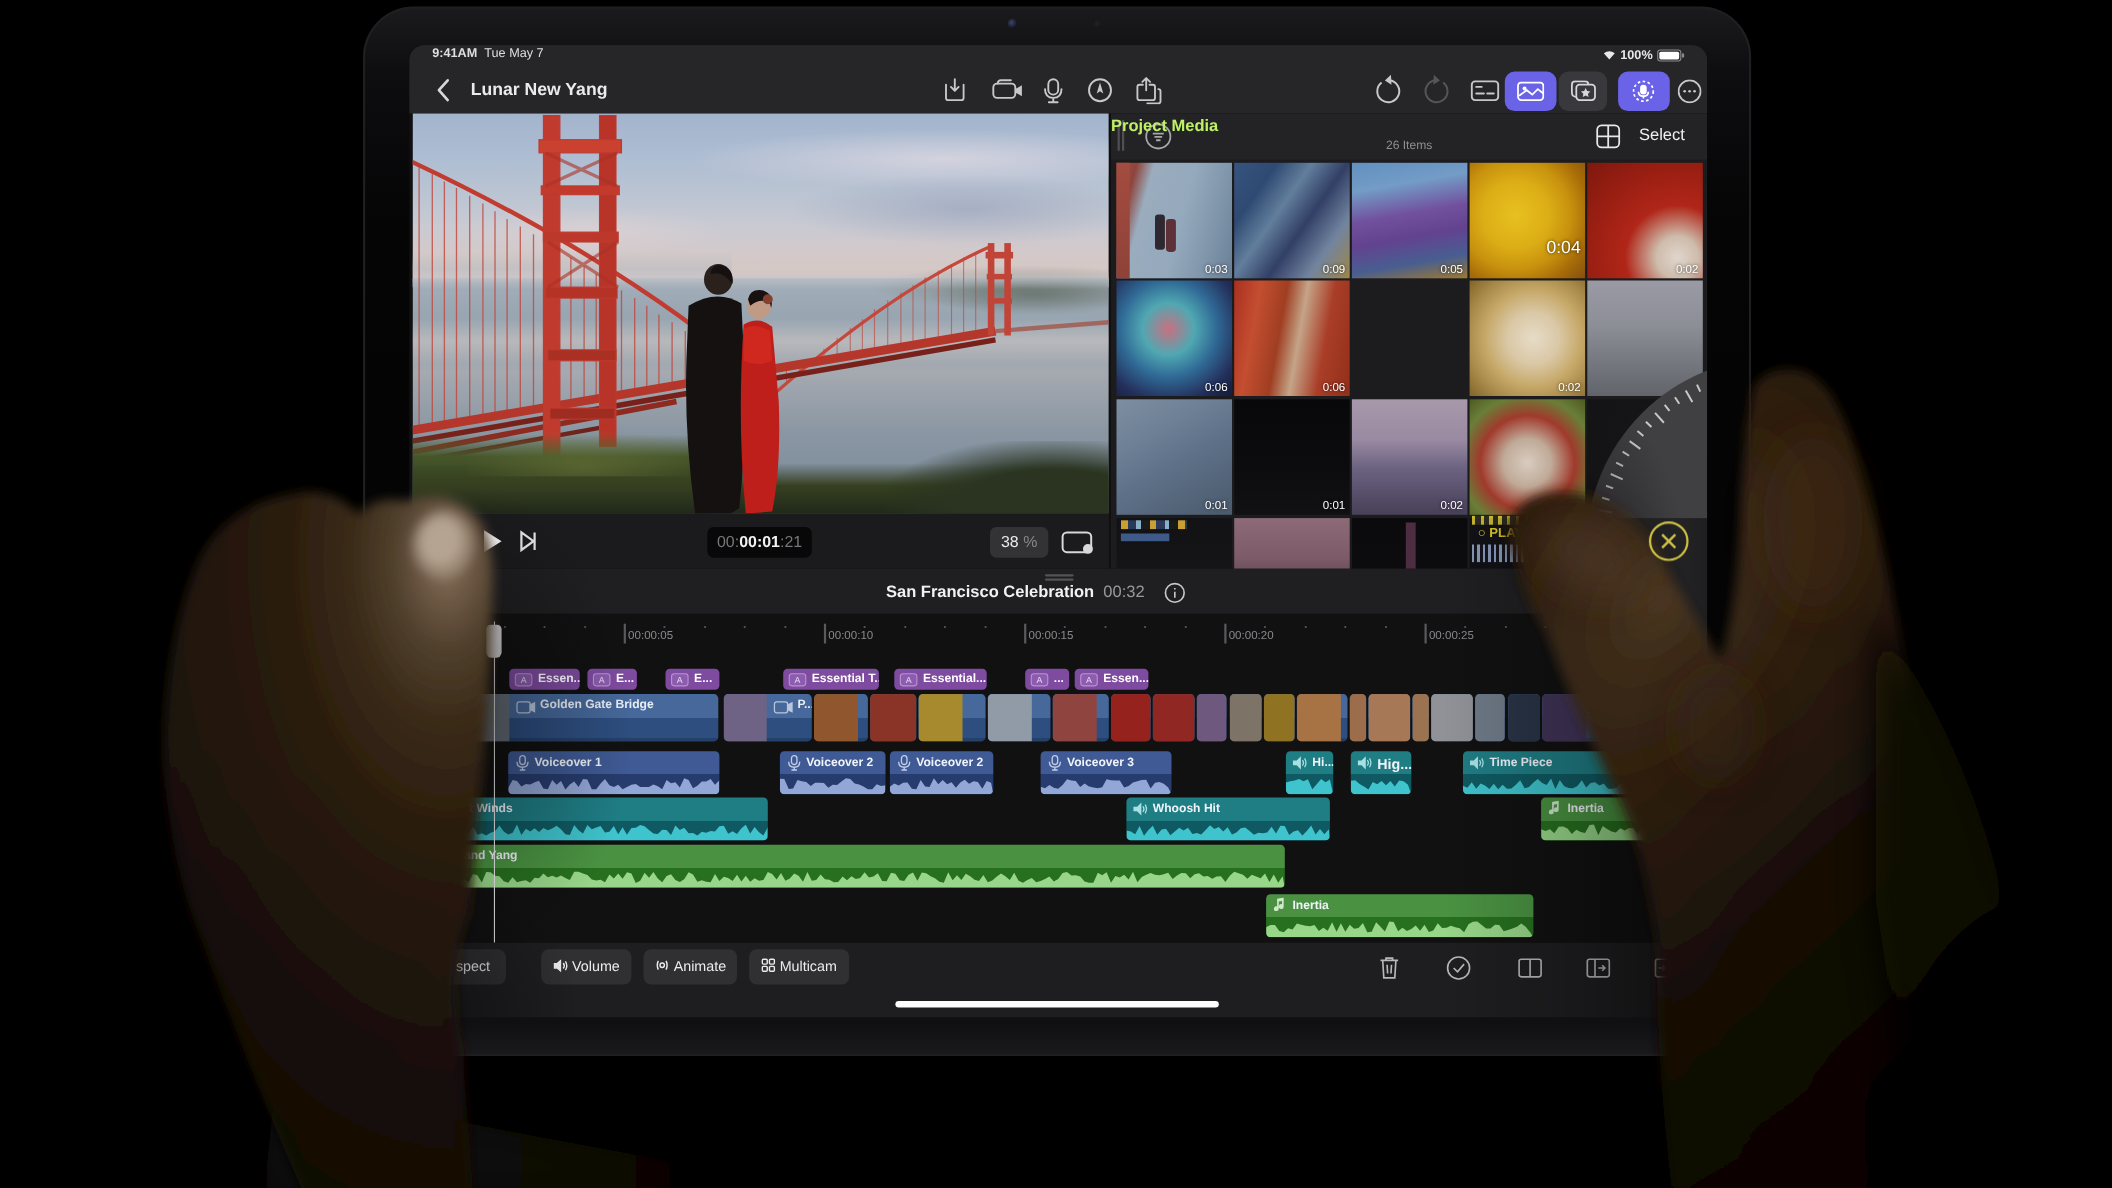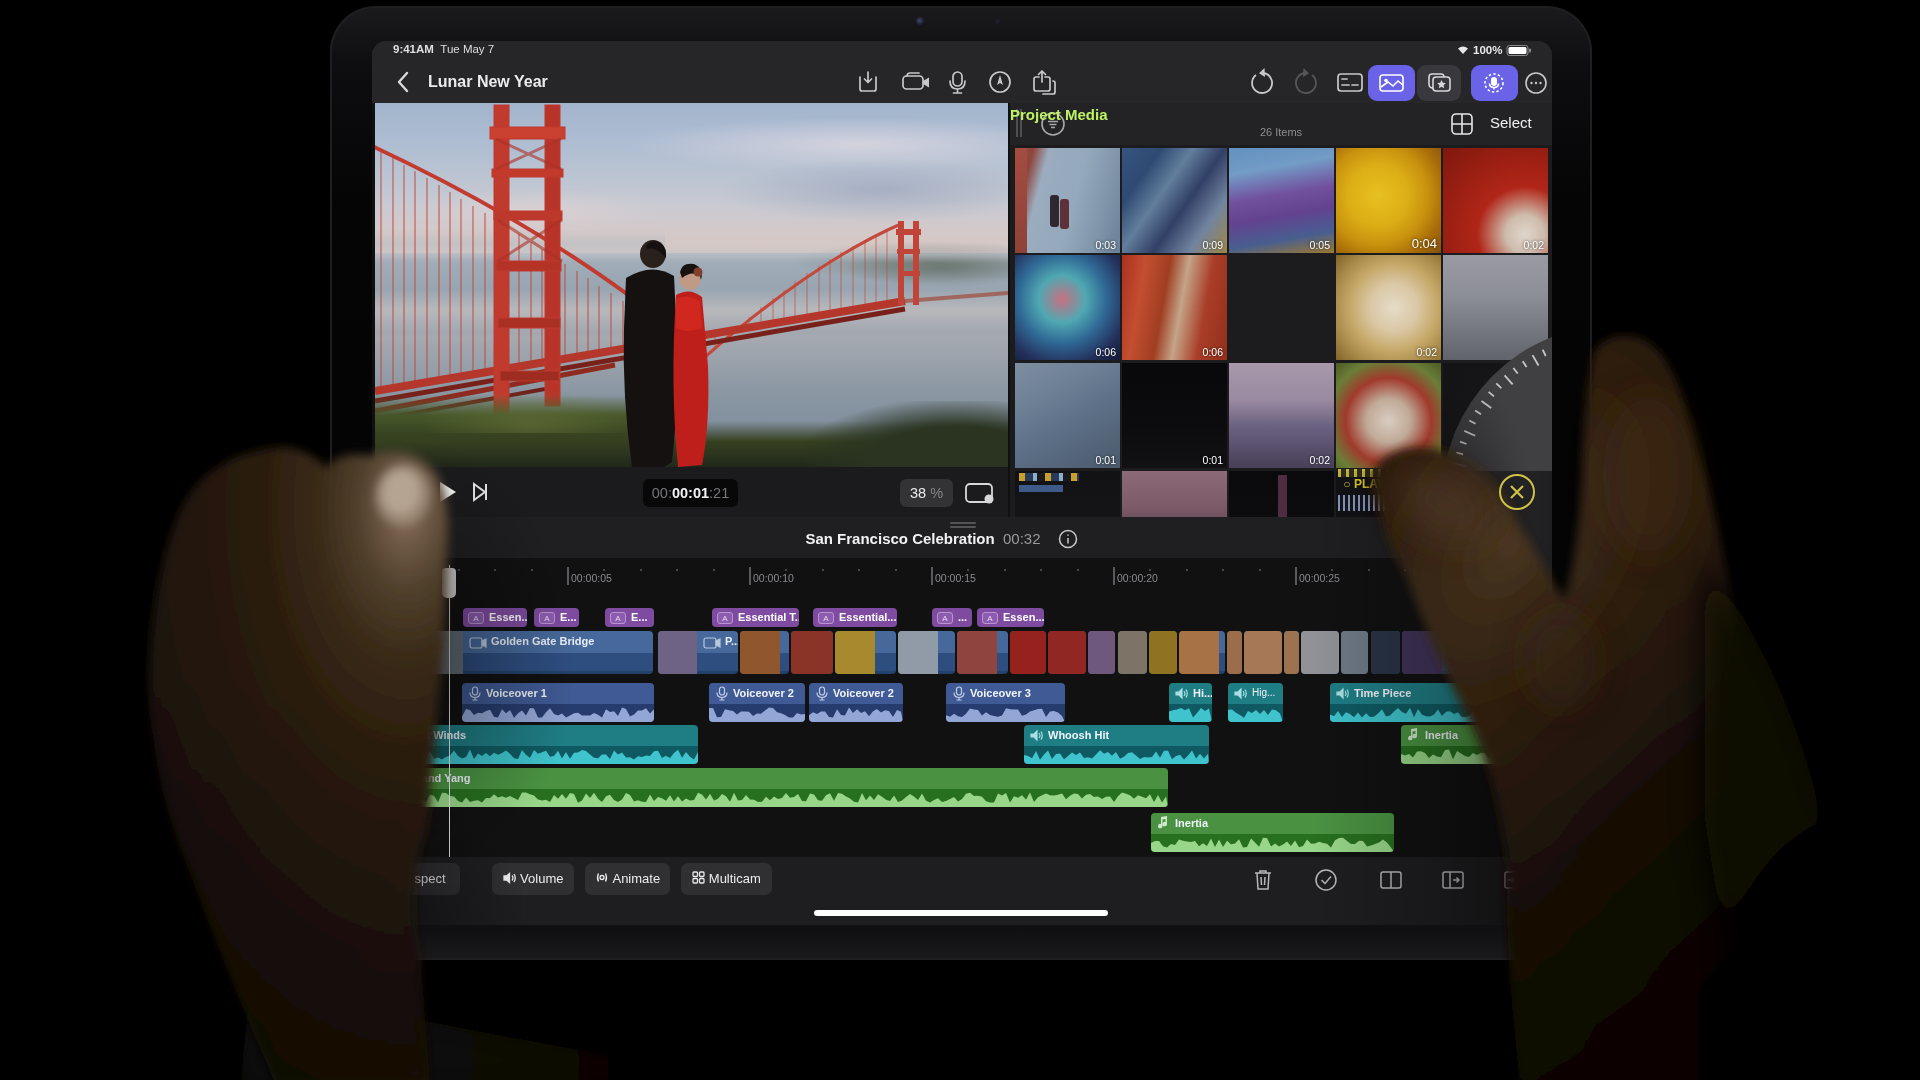--- a/index.html
+++ b/index.html
@@ -25,21 +25,21 @@
 <text x="18" y="11" font-size="11.5" font-weight="700" fill="#e8e8e8" font-family="Liberation Sans">100%</text>
 <rect x="52" y="2.5" width="21" height="10" rx="2.5" fill="none" stroke="#8a8a8e"></rect>
 <rect x="53.5" y="4" width="18" height="7" rx="1.5" fill="#fff"></rect>
 <rect x="74" y="5.5" width="2" height="4" rx="1" fill="#8a8a8e"></rect>
 </svg>
     </div>
 <div class="abs" style="left:24px;top:30px;width:16px;height:22px">
 <svg width="16" height="22">
         <path d="M11 2 L3 11 L11 20" stroke="#d8d8da" stroke-width="2.4" fill="none" stroke-linecap="round" stroke-linejoin="round"></path>
       </svg></div>
-<div class="abs txt" style="left:56px;top:32px;font-size:16px;font-weight:700">Lunar New Year</div>
+<div class="abs txt" style="left:56px;top:32px;font-size:16px;font-weight:700">Lunar New Yang</div>
 <div class="abs" style="left:485px;top:28px;width:220px;height:26px">
 <svg width="220" height="26" style="display:block" fill="none" stroke="#c8c8cc" stroke-width="1.7">
 
 <path d="M3 8 L3 20 Q3 22 5 22 L17 22 Q19 22 19 20 L19 8" stroke-linecap="round"></path>
 <path d="M11 3 L11 13 M7.5 10 L11 13.5 L14.5 10" stroke-linecap="round" stroke-linejoin="round"></path>
 
 <rect x="46" y="7" width="20" height="13" rx="3.5"></rect>
 <path d="M66 12 L72 8.5 L72 18.5 L66 15 Z" fill="#c8c8cc" stroke="none"></path>
 <path d="M50 7 Q50 4 53 4 L62 4" stroke-linecap="round"></path>
 
@@ -226,21 +226,21 @@
 <div class="abs" style="left:5px;top:45px;width:105px;height:105px;background:linear-gradient(105deg,#a0524a 0%,#8e443c 14%,#9aacbe 26%,#95a9bc 55%,#7e94a9 80%,#6a8098 100%)">
 <div class="abs" style="right:4px;bottom:2px;font-size:10.5px;color:#fff;text-shadow:0 0 3px rgba(0,0,0,.8)">0:03</div>
 </div>
 <div class="abs" style="left:112px;top:45px;width:105px;height:105px;background:linear-gradient(125deg,#365480 0%,#2f4a72 22%,#627e9c 40%,#323f66 58%,#71849f 78%,#a08646 100%)">
 <div class="abs" style="right:4px;bottom:2px;font-size:10.5px;color:#fff;text-shadow:0 0 3px rgba(0,0,0,.8)">0:09</div>
 </div>
 <div class="abs" style="left:219px;top:45px;width:105px;height:105px;background:linear-gradient(170deg,#6390c0 0%,#739cc6 22%,#71509e 45%,#634290 62%,#485e90 82%,#9e7a30 100%)">
 <div class="abs" style="right:4px;bottom:2px;font-size:10.5px;color:#fff;text-shadow:0 0 3px rgba(0,0,0,.8)">0:05</div>
 </div>
 <div class="abs" style="left:326px;top:45px;width:105px;height:105px;background:radial-gradient(circle at 40% 45%,#e8c020 0%,#dcae16 35%,#c8920e 58%,#a86c08 78%,#845010 100%)">
-<div class="abs" style="right:4px;bottom:2px;font-size:13px;color:#fff;text-shadow:0 0 3px rgba(0,0,0,.8)">0:04</div>
+<div class="abs" style="right:4px;bottom:18px;font-size:16px;color:#fff;text-shadow:0 0 3px rgba(0,0,0,.8)">0:04</div>
 </div>
 <div class="abs" style="left:433px;top:45px;width:105px;height:105px;background:radial-gradient(circle at 78% 82%,#e0d6cc 0%,#cebcac 16%,#b02618 40%,#981e12 70%,#7e180e 100%)">
 <div class="abs" style="right:4px;bottom:2px;font-size:10.5px;color:#fff;text-shadow:0 0 3px rgba(0,0,0,.8)">0:02</div>
 </div>
 <div class="abs" style="left:5px;top:152px;width:105px;height:105px;background:radial-gradient(circle at 45% 42%,#c87080 0%,#50a8b2 28%,#306a96 52%,#24305c 78%,#141c38 100%)">
 <div class="abs" style="right:4px;bottom:2px;font-size:10.5px;color:#fff;text-shadow:0 0 3px rgba(0,0,0,.8)">0:06</div>
 </div>
 <div class="abs" style="left:112px;top:152px;width:105px;height:105px;background:linear-gradient(100deg,#aa3020 0%,#c44e30 20%,#a03e22 40%,#c4a488 55%,#aa3e28 75%,#922f1a 100%)">
 <div class="abs" style="right:4px;bottom:2px;font-size:10.5px;color:#fff;text-shadow:0 0 3px rgba(0,0,0,.8)">0:06</div>
 </div>
@@ -479,21 +479,21 @@
       <div class="abs" style="left:24px;top:4px;font-size:11px;font-weight:700;color:#f0f4fa;white-space:nowrap">Hi...</div>
       <svg width="43" height="17" style="position:absolute;left:0;bottom:0;display:block">
         <polygon points="0,17 0,6.4 4,5.2 8,4.6 12,3.1 16,5.2 20,3.3 24,12.5 28,8.0 32,3.1 36,6.1 40,3.6 43,17" fill="#3fc3cc"></polygon>
       </svg>
     </div>
 <div class="abs" style="left:856px;top:642px;width:55px;height:39px;border-radius:4px;overflow:hidden;background:linear-gradient(180deg,#1f7d84 0 21px,#0f5a62 21px 39px)">
       <svg class="abs" style="left:6px;top:4px" width="14" height="13" fill="none" stroke="#a8e0e4" stroke-width="1.2">
         <path d="M1 5 L4 5 L7 2 L7 11 L4 8 L1 8 Z" fill="#a8e0e4"></path>
         <path d="M9 4 Q11 6.5 9 9 M11 2.5 Q13.5 6.5 11 10.5"></path>
       </svg>
-      <div class="abs" style="left:24px;top:4px;font-size:10px;font-weight:400;color:#f0f4fa;white-space:nowrap">Hig...</div>
+      <div class="abs" style="left:24px;top:4px;font-size:13px;font-weight:700;color:#f0f4fa;white-space:nowrap">Hig...</div>
       <svg width="55" height="17" style="position:absolute;left:0;bottom:0;display:block">
         <polygon points="0,17 0,4.7 4,4.4 8,7.8 12,10.1 16,12.7 20,6.0 24,8.0 28,5.0 32,8.9 36,4.9 40,10.0 44,4.6 48,5.3 52,8.5 55,17" fill="#3fc3cc"></polygon>
       </svg>
     </div>
 <div class="abs" style="left:958px;top:642px;width:161px;height:39px;border-radius:4px;overflow:hidden;background:linear-gradient(180deg,#1f7d84 0 21px,#0f5a62 21px 39px)">
       <svg class="abs" style="left:6px;top:4px" width="14" height="13" fill="none" stroke="#a8e0e4" stroke-width="1.2">
         <path d="M1 5 L4 5 L7 2 L7 11 L4 8 L1 8 Z" fill="#a8e0e4"></path>
         <path d="M9 4 Q11 6.5 9 9 M11 2.5 Q13.5 6.5 11 10.5"></path>
       </svg>
       <div class="abs" style="left:24px;top:4px;font-size:11px;font-weight:700;color:#f0f4fa;white-space:nowrap">Time Piece</div>

